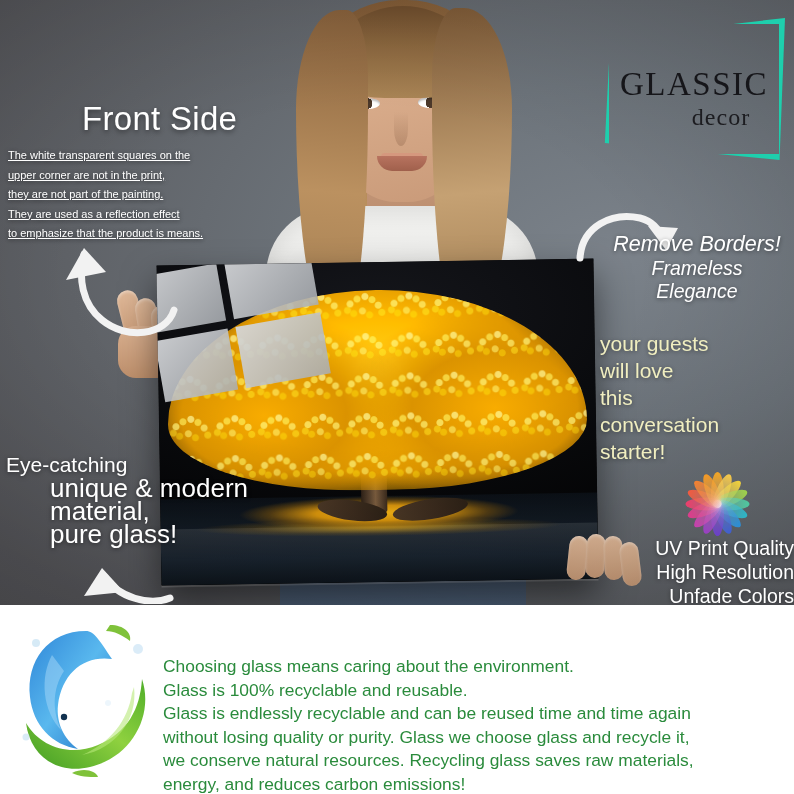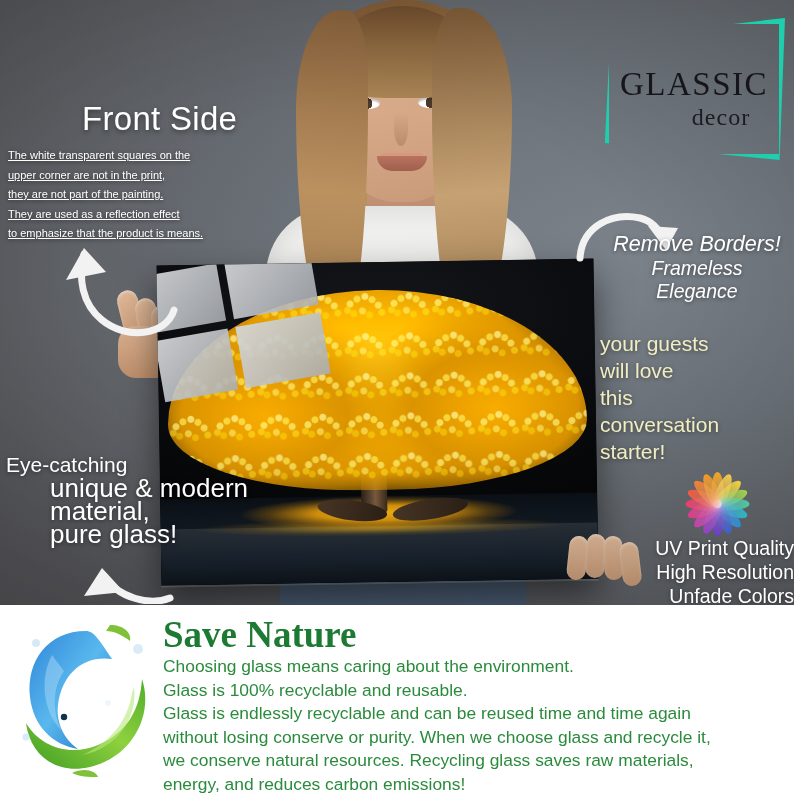--- a/index.html
+++ b/index.html
@@ -397,23 +397,22 @@
       <circle cx="52" cy="102" r="3.2" fill="#11314f"></circle>
       <path d="M130 64 C142 100 120 142 78 152 C44 160 18 140 14 108 C28 132 58 142 86 130 C116 117 128 94 130 64 Z" fill="url(#ggreen)"></path>
       <path d="M122 72 C126 104 104 134 70 140 C98 128 116 106 120 78 Z" fill="#b8e87a" opacity=".6"></path>
       <path d="M98 10 C112 10 120 18 118 26 C110 20 102 16 94 16 Z" fill="#7fc23a"></path>
       <path d="M60 158 C72 152 84 156 86 162 C76 162 68 162 60 158 Z" fill="#7fc23a"></path>
       <circle cx="24" cy="28" r="4" fill="#cfe6f5" opacity=".85"></circle>
       <circle cx="126" cy="34" r="5" fill="#cfe6f5" opacity=".75"></circle>
       <circle cx="14" cy="122" r="3.5" fill="#cfe6f5" opacity=".8"></circle>
       <circle cx="96" cy="88" r="3" fill="#e8f4fb" opacity=".8"></circle>
     </svg>
-    <div class="nature-title">Save Nature</div>
     <div class="nature-body">
       <div>Choosing glass means caring about the environment.</div>
       <div>Glass is 100% recyclable and reusable.</div>
       <div>Glass is endlessly recyclable  and can be reused time and time again</div>
-      <div>without losing conserve or purity. When we choose glass and recycle it,</div>
+      <div>without losing quality or purity. Glass we choose glass and recycle it,</div>
       <div>we conserve natural resources. Recycling glass saves raw materials,</div>
       <div>energy, and reduces carbon emissions!</div>
     </div>
   </div>
 </div>
 
 </body></html>

